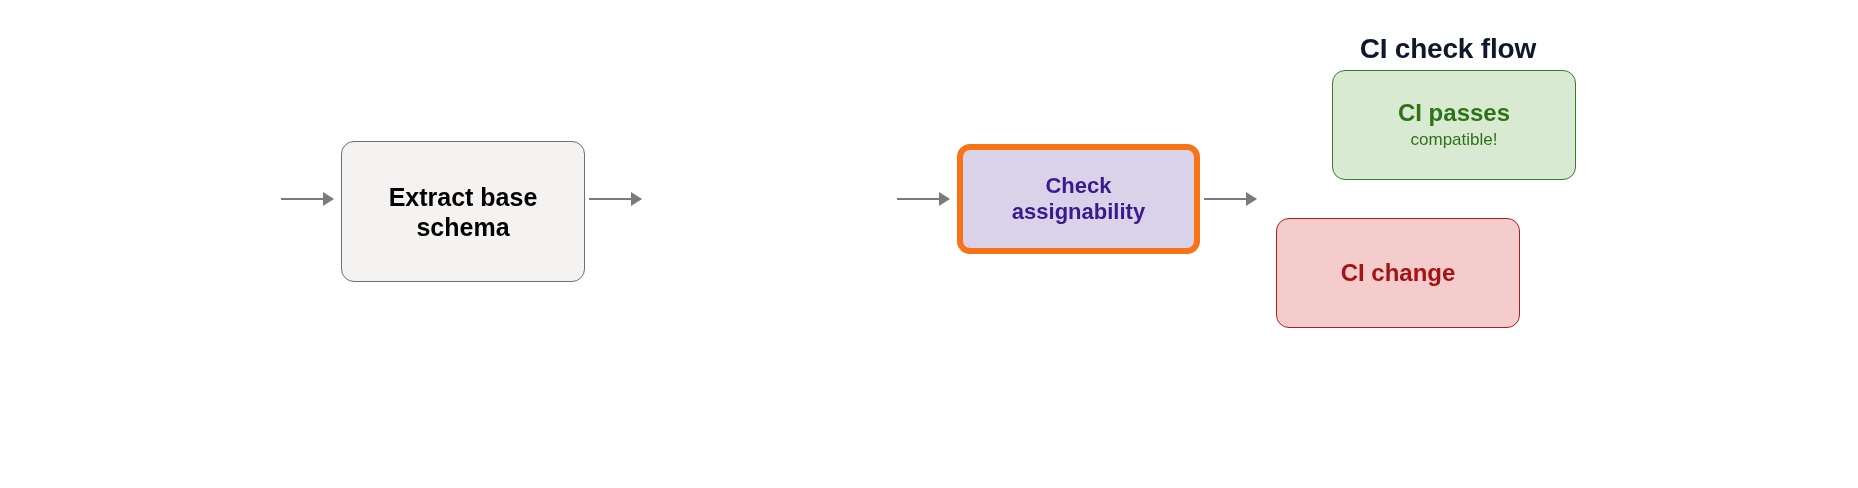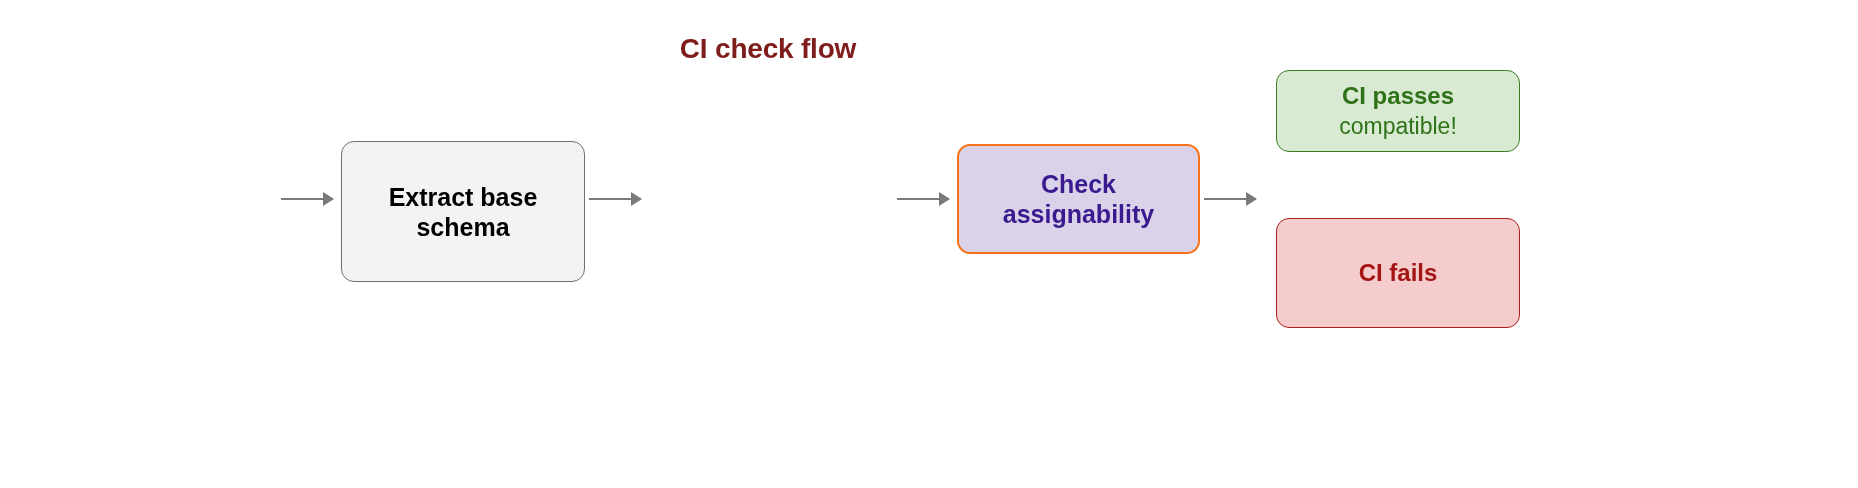--- a/index.html
+++ b/index.html
@@ -16,24 +16,24 @@
   #canvas {
     position: relative;
     width: 1858px;
     height: 488px;
   }
   #diagram-title {
     position: absolute;
     left: 0;
     top: 33px;
     width: 1536px;
-    text-align: center;
+    text-align: right;
     font-size: 28px;
     font-weight: bold;
-    color: #7f1d1d;
+    color: #0f172a;
     letter-spacing: -0.2px;
   }
 
   .node {
     position: absolute;
     box-sizing: border-box;
     border-radius: 13px;
     display: flex;
     flex-direction: column;
     align-items: center;
@@ -48,39 +48,39 @@
     border: 1.4px solid #6f6f6f;
     color: #000000;
     font-size: 25px;
     font-weight: bold;
     padding: 4px 10px;
   }
 
   
   .node.decision {
     background: #d9d2e9;
-    border: 2px solid #f97316;
+    border: 6px solid #f97316;
     color: #3a1a8f;
-    font-size: 25px;
+    font-size: 22px;
     font-weight: bold;
     padding: 4px 10px;
   }
 
   
   .node.outcome {
     padding: 4px 12px;
     border-radius: 13px;
   }
   .node.outcome .headline {
     font-size: 24px;
     font-weight: bold;
     display: block;
   }
   .node.outcome .sub {
-    font-size: 23px;
+    font-size: 17px;
     font-weight: normal;
     display: block;
     margin-top: 2px;
   }
   .node.outcome.success {
     background: #d9ead3;
     border: 1.8px solid #3c7d23;
     color: #2f7318;
   }
   .node.outcome.failure {
@@ -126,22 +126,22 @@
 
 
   <div class="arrow" style="left:897px; top:198px; width:52px;"></div>
 
   <div class="node decision" style="left:957px; top:144px; width:243px; height:110px;">
     <span style="max-width:185px;">Check assignability</span>
   </div>
 
   <div class="arrow" style="left:1204px; top:198px; width:52px;"></div>
 
-  <div class="node outcome success" style="left:1276px; top:70px; width:244px; height:82px;">
+  <div class="node outcome success" style="left:1332px; top:70px; width:244px; height:110px;">
     <span class="headline">CI passes</span>
     <span class="sub">compatible!</span>
   </div>
 
   <div class="node outcome failure" style="left:1276px; top:218px; width:244px; height:110px;">
-    <span class="headline">CI fails</span>
+    <span class="headline">CI change</span>
   </div>
 
 </div>
 
 </body></html>

